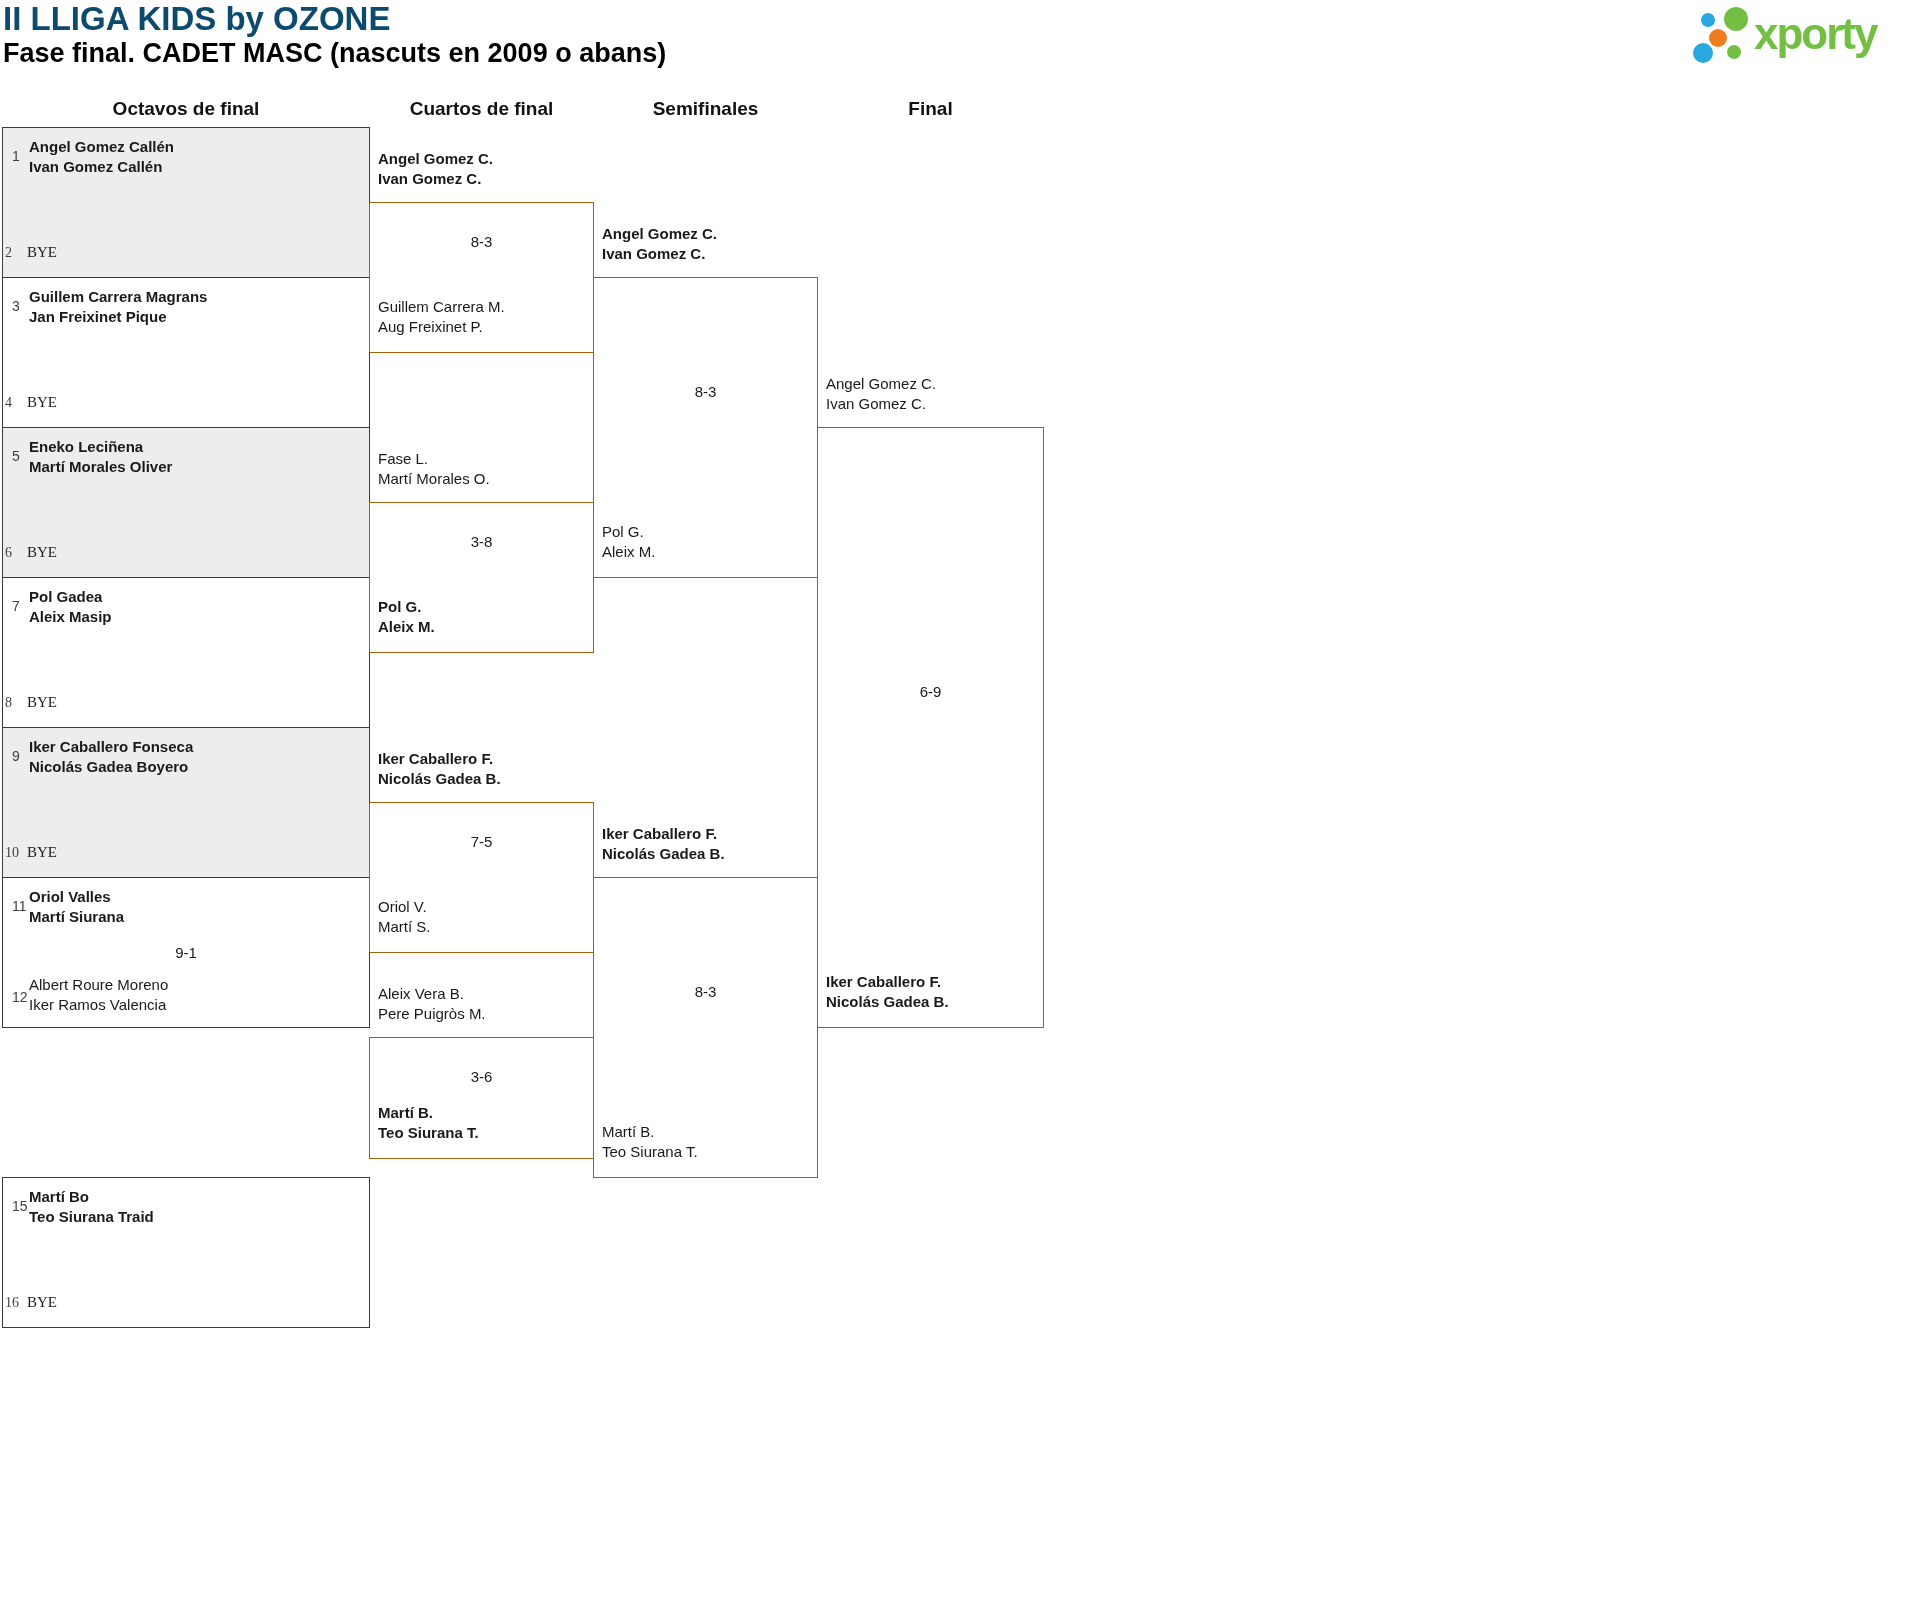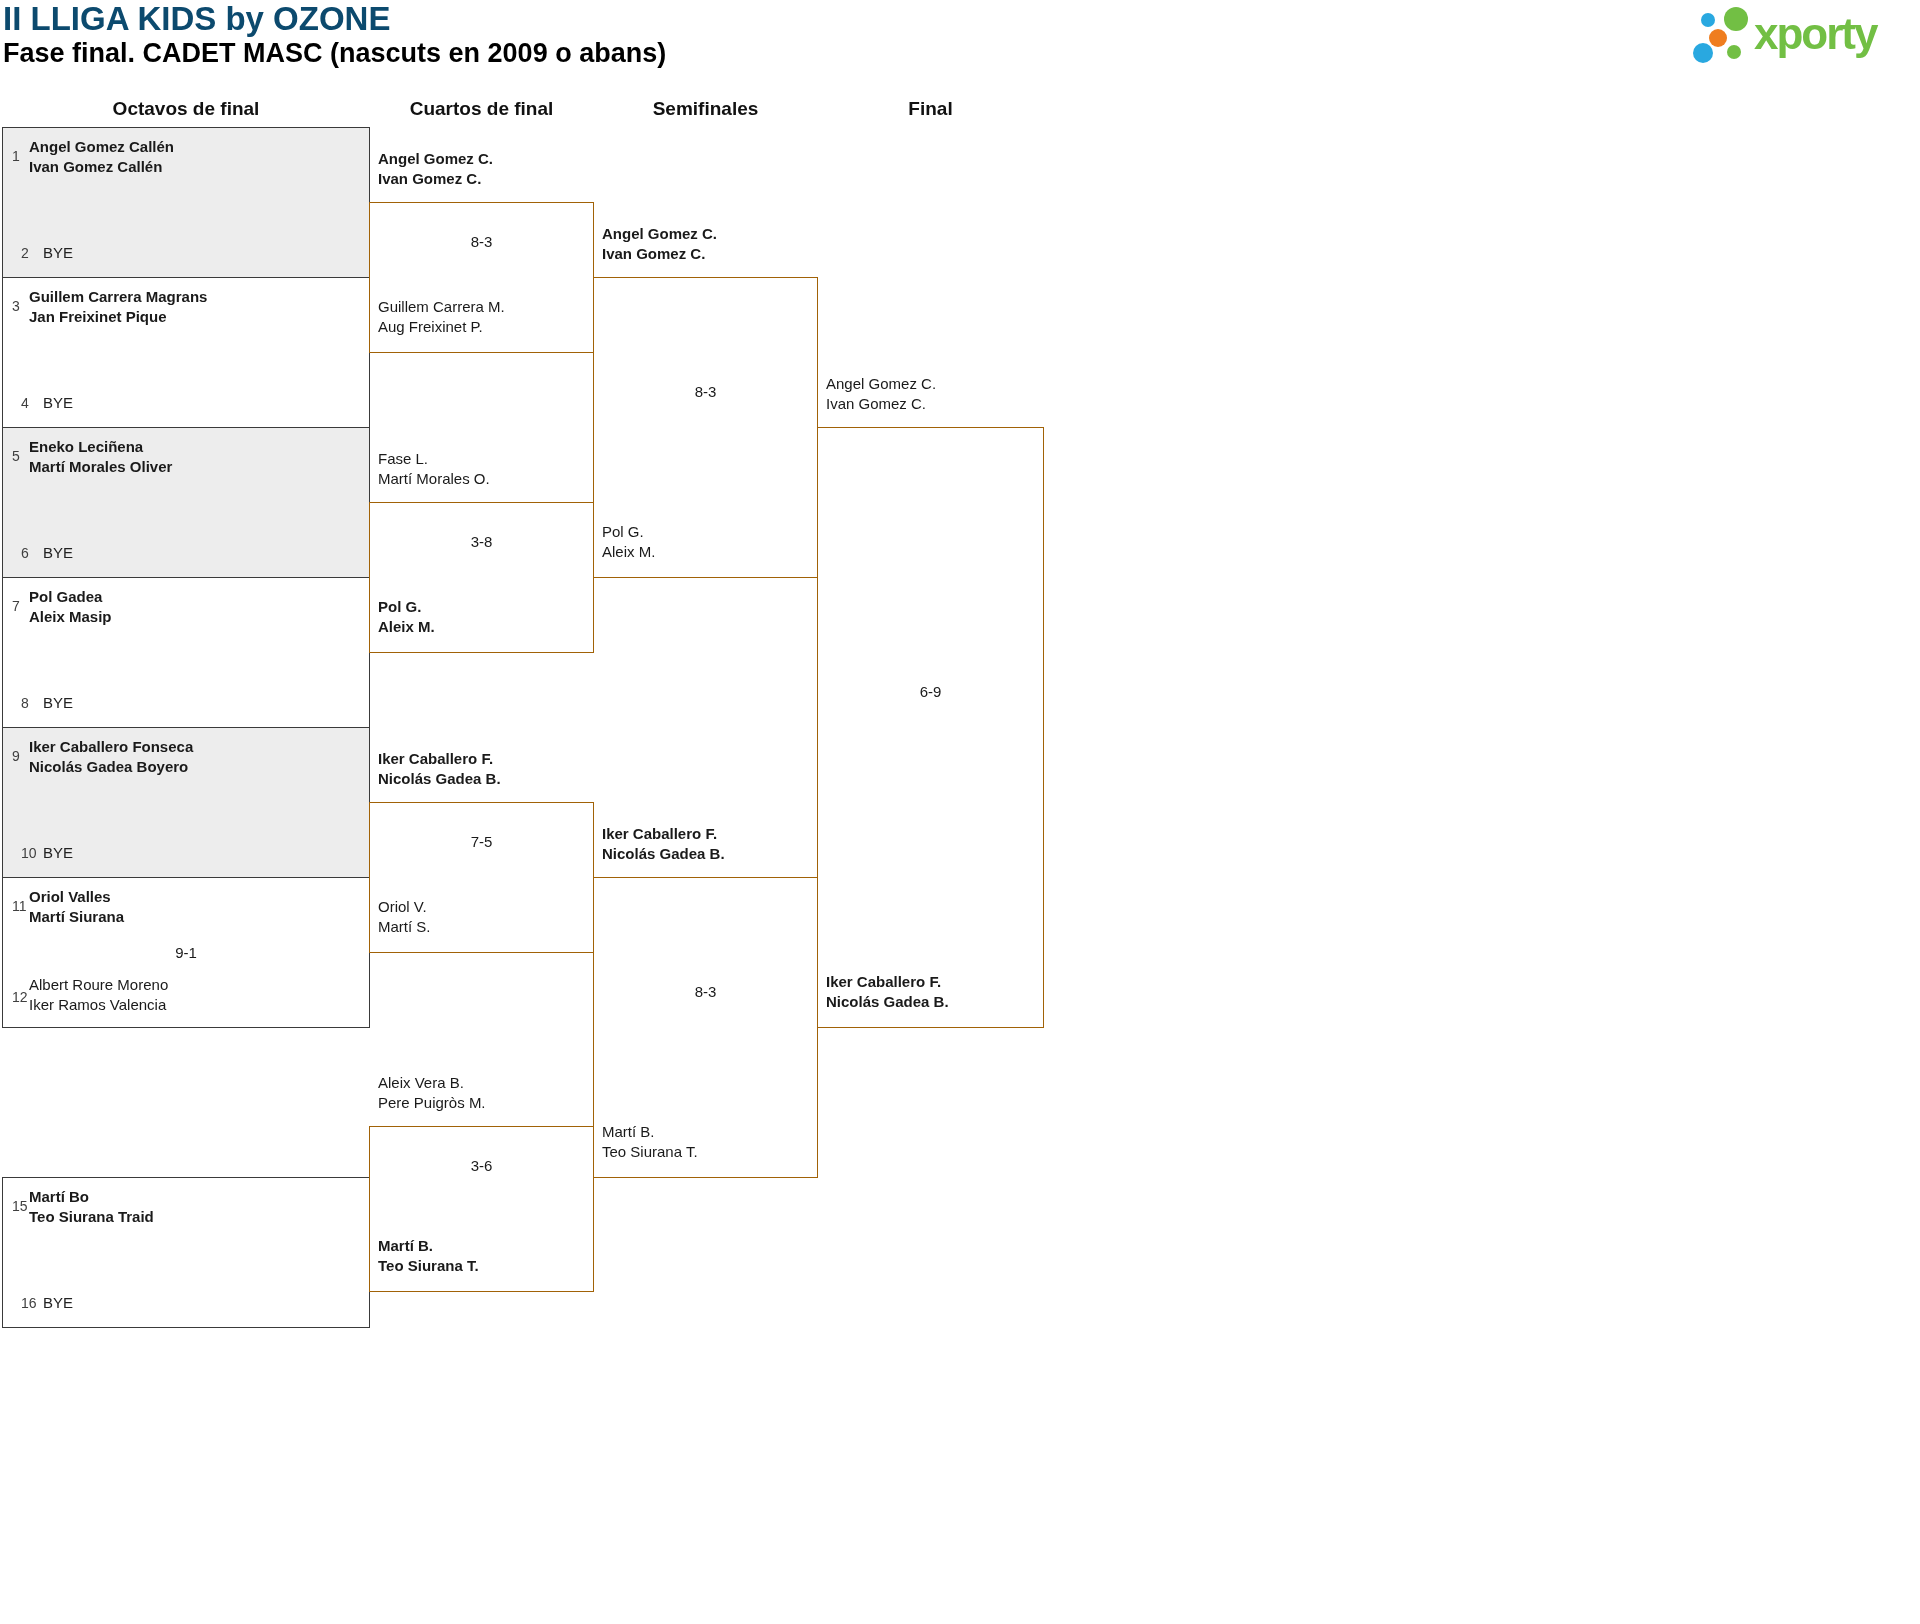--- a/index.html
+++ b/index.html
@@ -12,21 +12,21 @@
   
   .r1{position:absolute;left:2px;width:368px;height:151px;border:1px solid #3a3a3a;
       box-sizing:border-box;background:#fff;}
   .r1.shaded{background:#ededed;}
   .seed{position:absolute;font-size:14px;color:#3f3f3f;line-height:16px;}
   .seed-top{left:9px;top:20px;}
   .seed-bot{left:9px;bottom:22px;}
   .tlines{font-size:15px;line-height:20px;color:#1a1a1a;}
   .t-top{position:absolute;left:26px;top:9px;}
   .t-bot{position:absolute;left:26px;bottom:12px;}
-  .bye-row{position:absolute;left:18px;bottom:15px;font-size:15px;line-height:18px;color:#222;}
+  .bye-row{position:absolute;left:2px;bottom:15px;font-size:15px;line-height:18px;color:#222;font-family:Liberation Serif, serif;}
   .bye-row .bseed{display:inline-block;min-width:16px;font-size:14px;color:#3f3f3f;}
   .bye-row .blabel{margin-left:6px;}
   .bold{font-weight:700;}
 
   
   .match{position:absolute;border:1px solid #a16207;box-sizing:border-box;background:transparent;}
   .team{position:absolute;left:8px;font-size:15px;line-height:20px;color:#1a1a1a;white-space:nowrap;}
   .team.above{bottom:calc(100% + 14px);}
   .team.inside{bottom:15px;}
   .score{position:absolute;left:0;width:100%;text-align:center;font-size:15px;line-height:20px;color:#1a1a1a;}
@@ -174,21 +174,21 @@
       <div>Iker Caballero F.</div>
         <div>Nicolás Gadea B.</div>
     </div>
     <div class="score" style="top:29px;">7-5</div>
     <div class="team inside">
       <div>Oriol V.</div>
         <div>Martí S.</div>
     </div>
   </div>
 
-  <div class="match" style="left:369px;top:1126px;width:225px;height:166px;">
+  <div class="match" style="left:369px;top:1037px;width:225px;height:122px;">
     <div class="team above">
       <div>Aleix Vera B.</div>
         <div>Pere Puigròs M.</div>
     </div>
     <div class="score" style="top:29px;">3-6</div>
     <div class="team inside bold">
       <div>Martí B.</div>
         <div>Teo Siurana T.</div>
     </div>
   </div>

